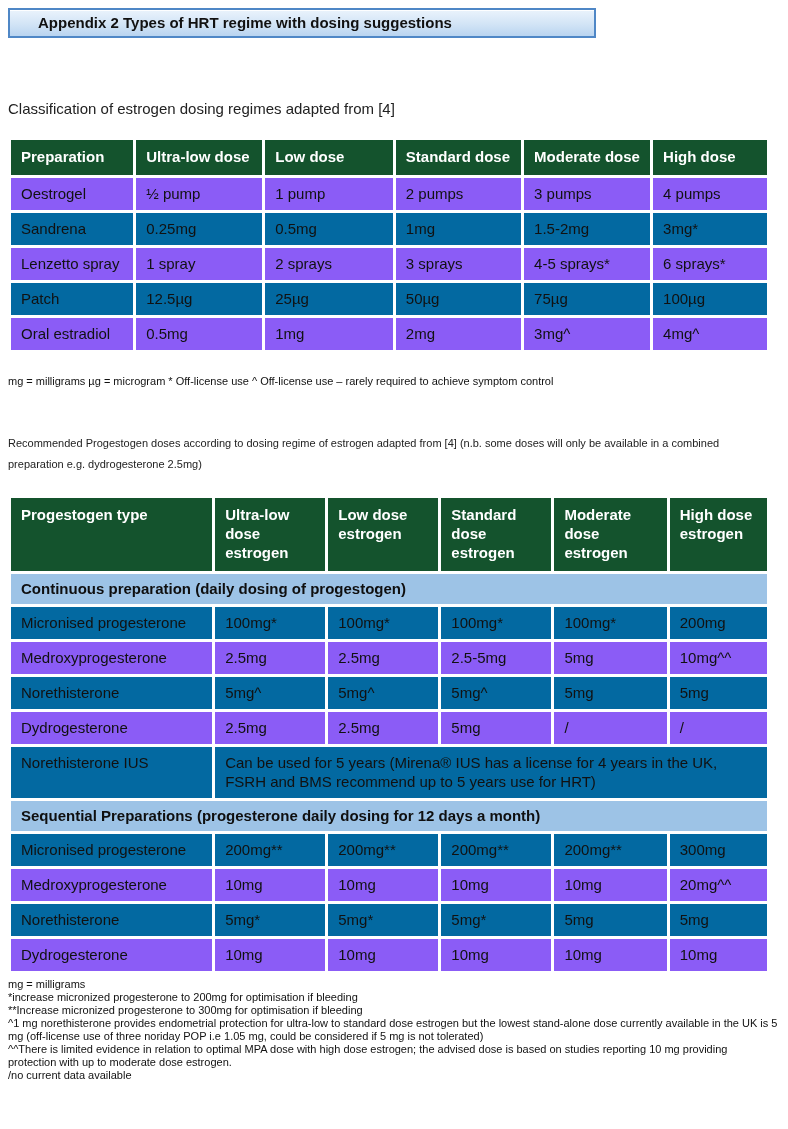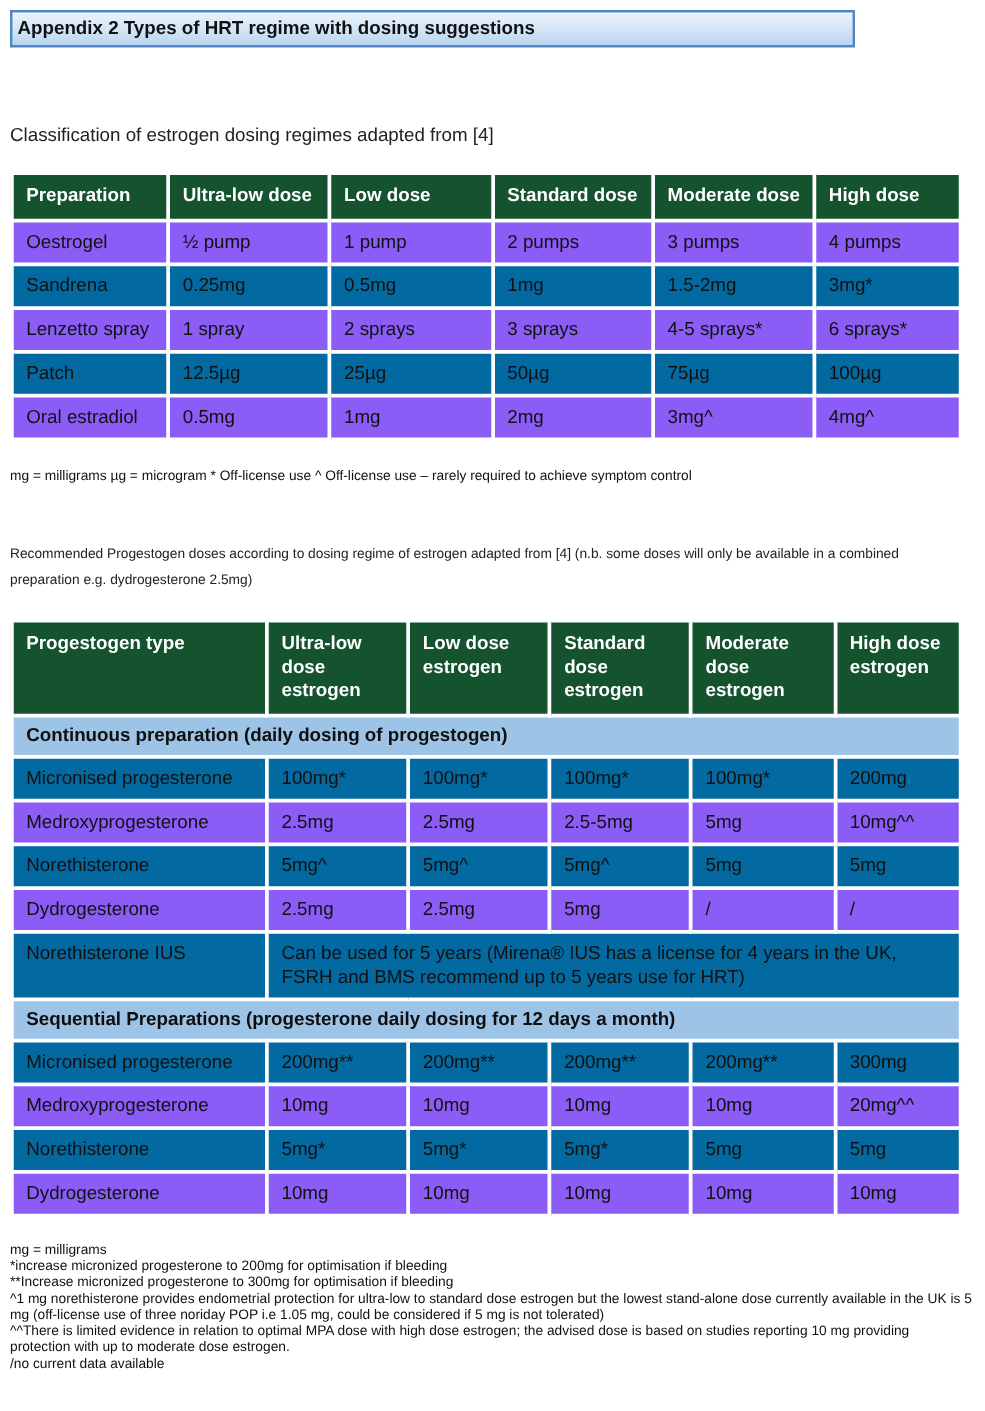--- a/index.html
+++ b/index.html
@@ -7,25 +7,25 @@
     width: 788px; height: 1129px;
     background: #ffffff;
     font-family: "Liberation Sans", sans-serif;
     color: #1a1a1a;
     overflow: hidden;
   }
   .page { padding: 8px 10px 0 8px; width: 788px; }
 
   
   .title-box {
-    width: 676px;
+    width: 588px;
     border: 2px solid #4f87c6;
     background: linear-gradient(180deg, #eaf3fc 0%, #d2e4f6 55%, #b9d4f0 100%);
     box-shadow: inset 0 1px 0 rgba(255,255,255,0.9);
-    padding: 4px 12px 5px 4px;
+    padding: 4px 12px 5px 28px;
     font-size: 15px;
     font-weight: bold;
     color: #111;
   }
 
   .intro-1 { margin-top: 62px; font-size: 15px; color: #222; }
   .intro-2 { margin-top: 46px; font-size: 11px; color: #222; line-height: 21px; width: 762px; }
 
   
   table.tbl {
@@ -49,21 +49,21 @@
   .tbl td.light { background: #0369a1; }
   .tbl td.section {
     background: #9dc3e6;
     font-weight: bold;
     color: #0f0f0f;
     padding: 5px 10px 6px 10px;
   }
   .tbl2 { margin-top: 8px; }
 
   .footnote-1 { margin-top: 22px; font-size: 11px; color: #111; }
-  .footnotes { margin-top: 20px; font-size: 11px; line-height: 13px; color: #111; width: 770px; }
+  .footnotes { margin-top: 4px; font-size: 11px; line-height: 13px; color: #111; width: 770px; }
   .footnotes div { margin: 0; }
 </style>
 </head>
 <body>
 
 <div class="page">
 
   <div class="title-box">
     <span>Appendix 2 Types of HRT regime with dosing suggestions</span>
   </div>

